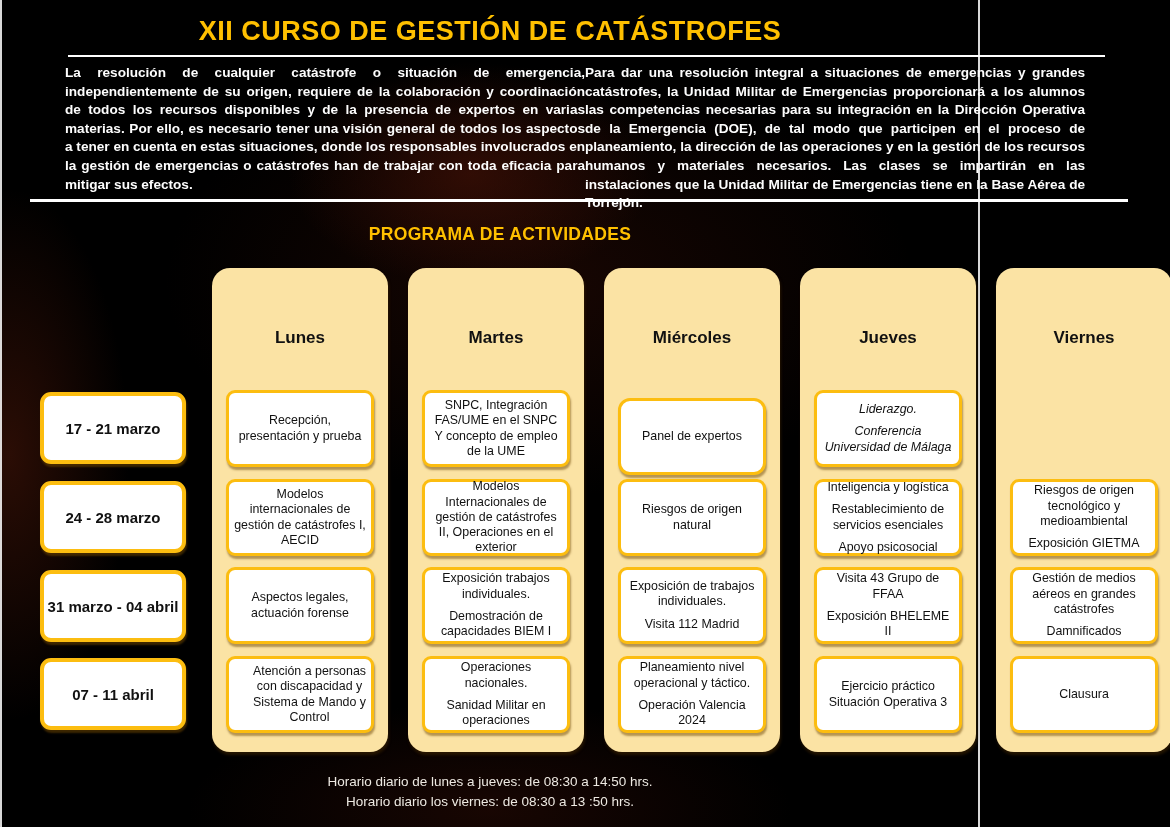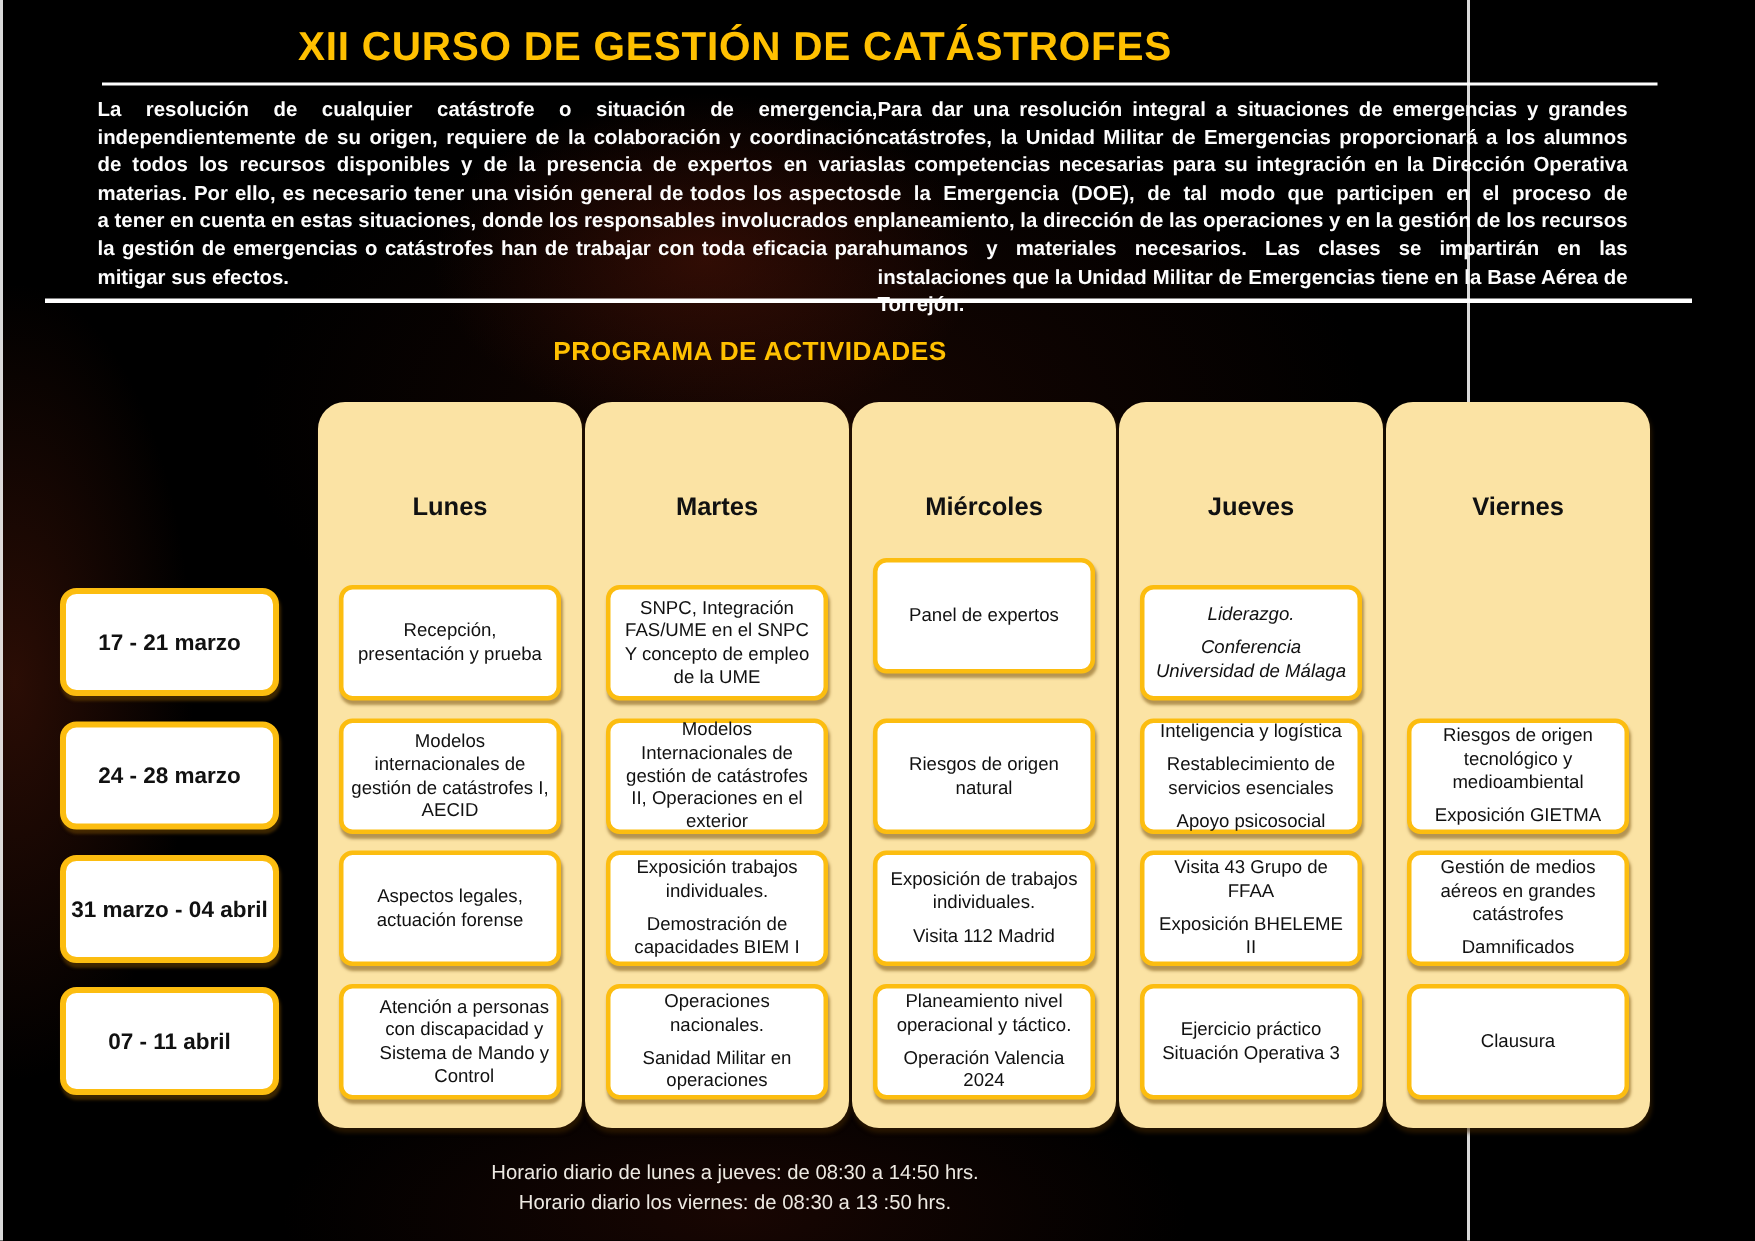--- a/index.html
+++ b/index.html
@@ -41,21 +41,21 @@
 
   .dates{position:absolute;left:40px;top:268px;width:146px;height:484px;}
   .date-box{
     position:absolute;left:0;width:146px;height:72px;box-sizing:border-box;
     background:#fff;border:4px solid #FCBD10;border-radius:11px;
     display:flex;align-items:center;justify-content:center;
     box-shadow:1px 3px 2px rgba(110,70,0,.55);
   }
   .date-box span{font-weight:bold;font-size:15px;color:#111;text-align:center;}
 
-  .days{position:absolute;left:212px;top:268px;width:936px;height:484px;display:flex;gap:2px;}
+  .days{position:absolute;left:212px;top:268px;width:936px;height:484px;display:flex;gap:20px;}
   .day-column{
     position:relative;width:176px;height:484px;flex:0 0 176px;
     background:#FBE3A4;border-radius:18px;
     box-shadow:1px 3px 3px rgba(60,35,0,.6);
   }
   .day-header{
     position:absolute;top:60px;left:0;right:0;text-align:center;
     font-size:17px;font-weight:bold;color:#111;
   }
   .cell-box{
@@ -129,21 +129,21 @@
           <p>Exposición trabajos individuales.</p>
           <p>Demostración de capacidades BIEM I</p>
         </div>
         <div class="cell-box" style="top: 388px;">
           <p>Operaciones nacionales.</p>
           <p>Sanidad Militar en operaciones</p>
         </div>
       </div>
       <div class="day-column">
         <div class="day-header">Miércoles</div>
-        <div class="cell-box" style="top: 104px;">
+        <div class="cell-box" style="top: 130px; border-radius: 12px;">
           <p>Panel de expertos</p>
         </div>
         <div class="cell-box" style="top: 211px;">
           <p>Riesgos de origen natural</p>
         </div>
         <div class="cell-box" style="top: 299px;">
           <p>Exposición de trabajos individuales.</p>
           <p>Visita 112 Madrid</p>
         </div>
         <div class="cell-box" style="top: 388px;">

